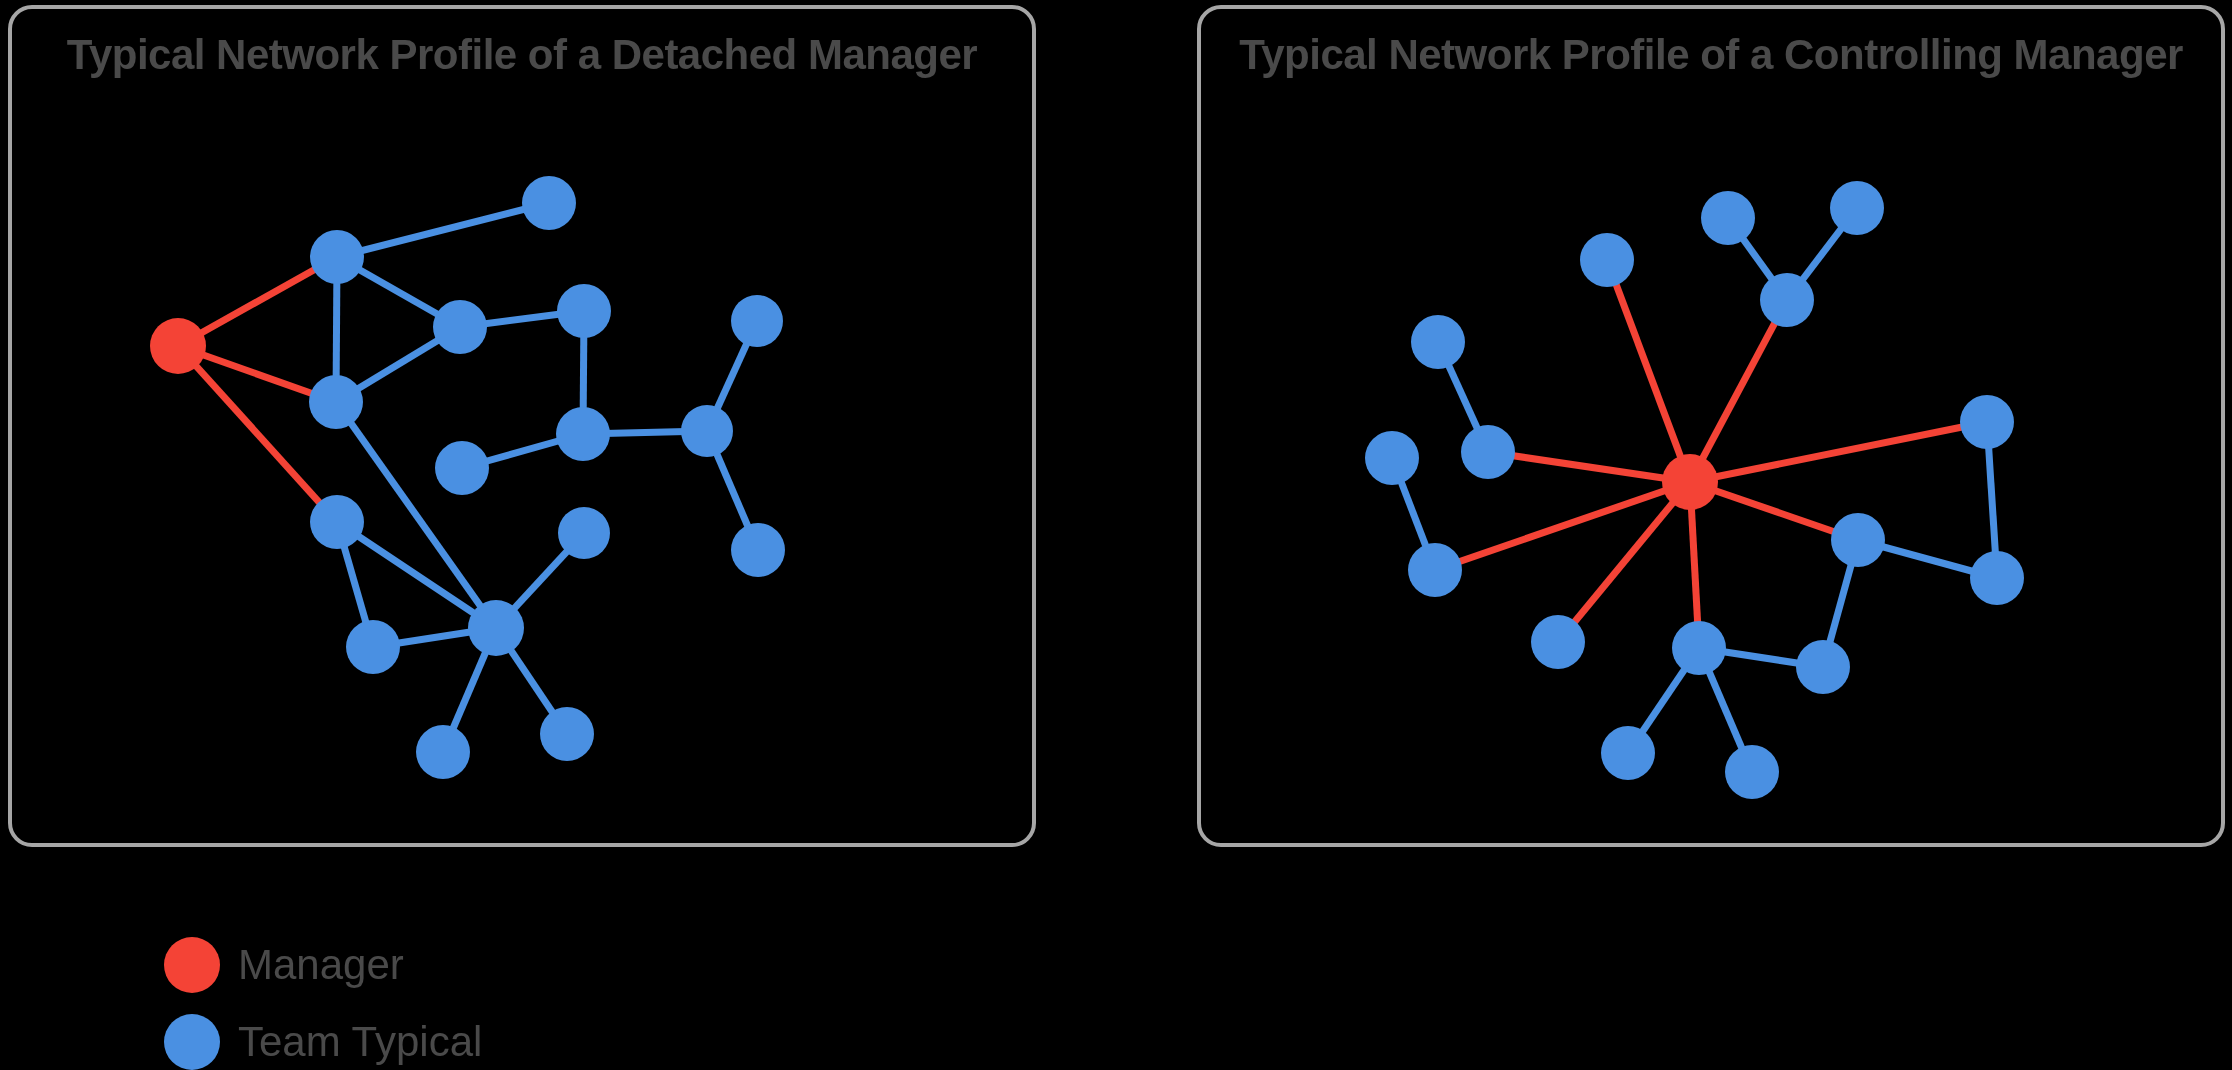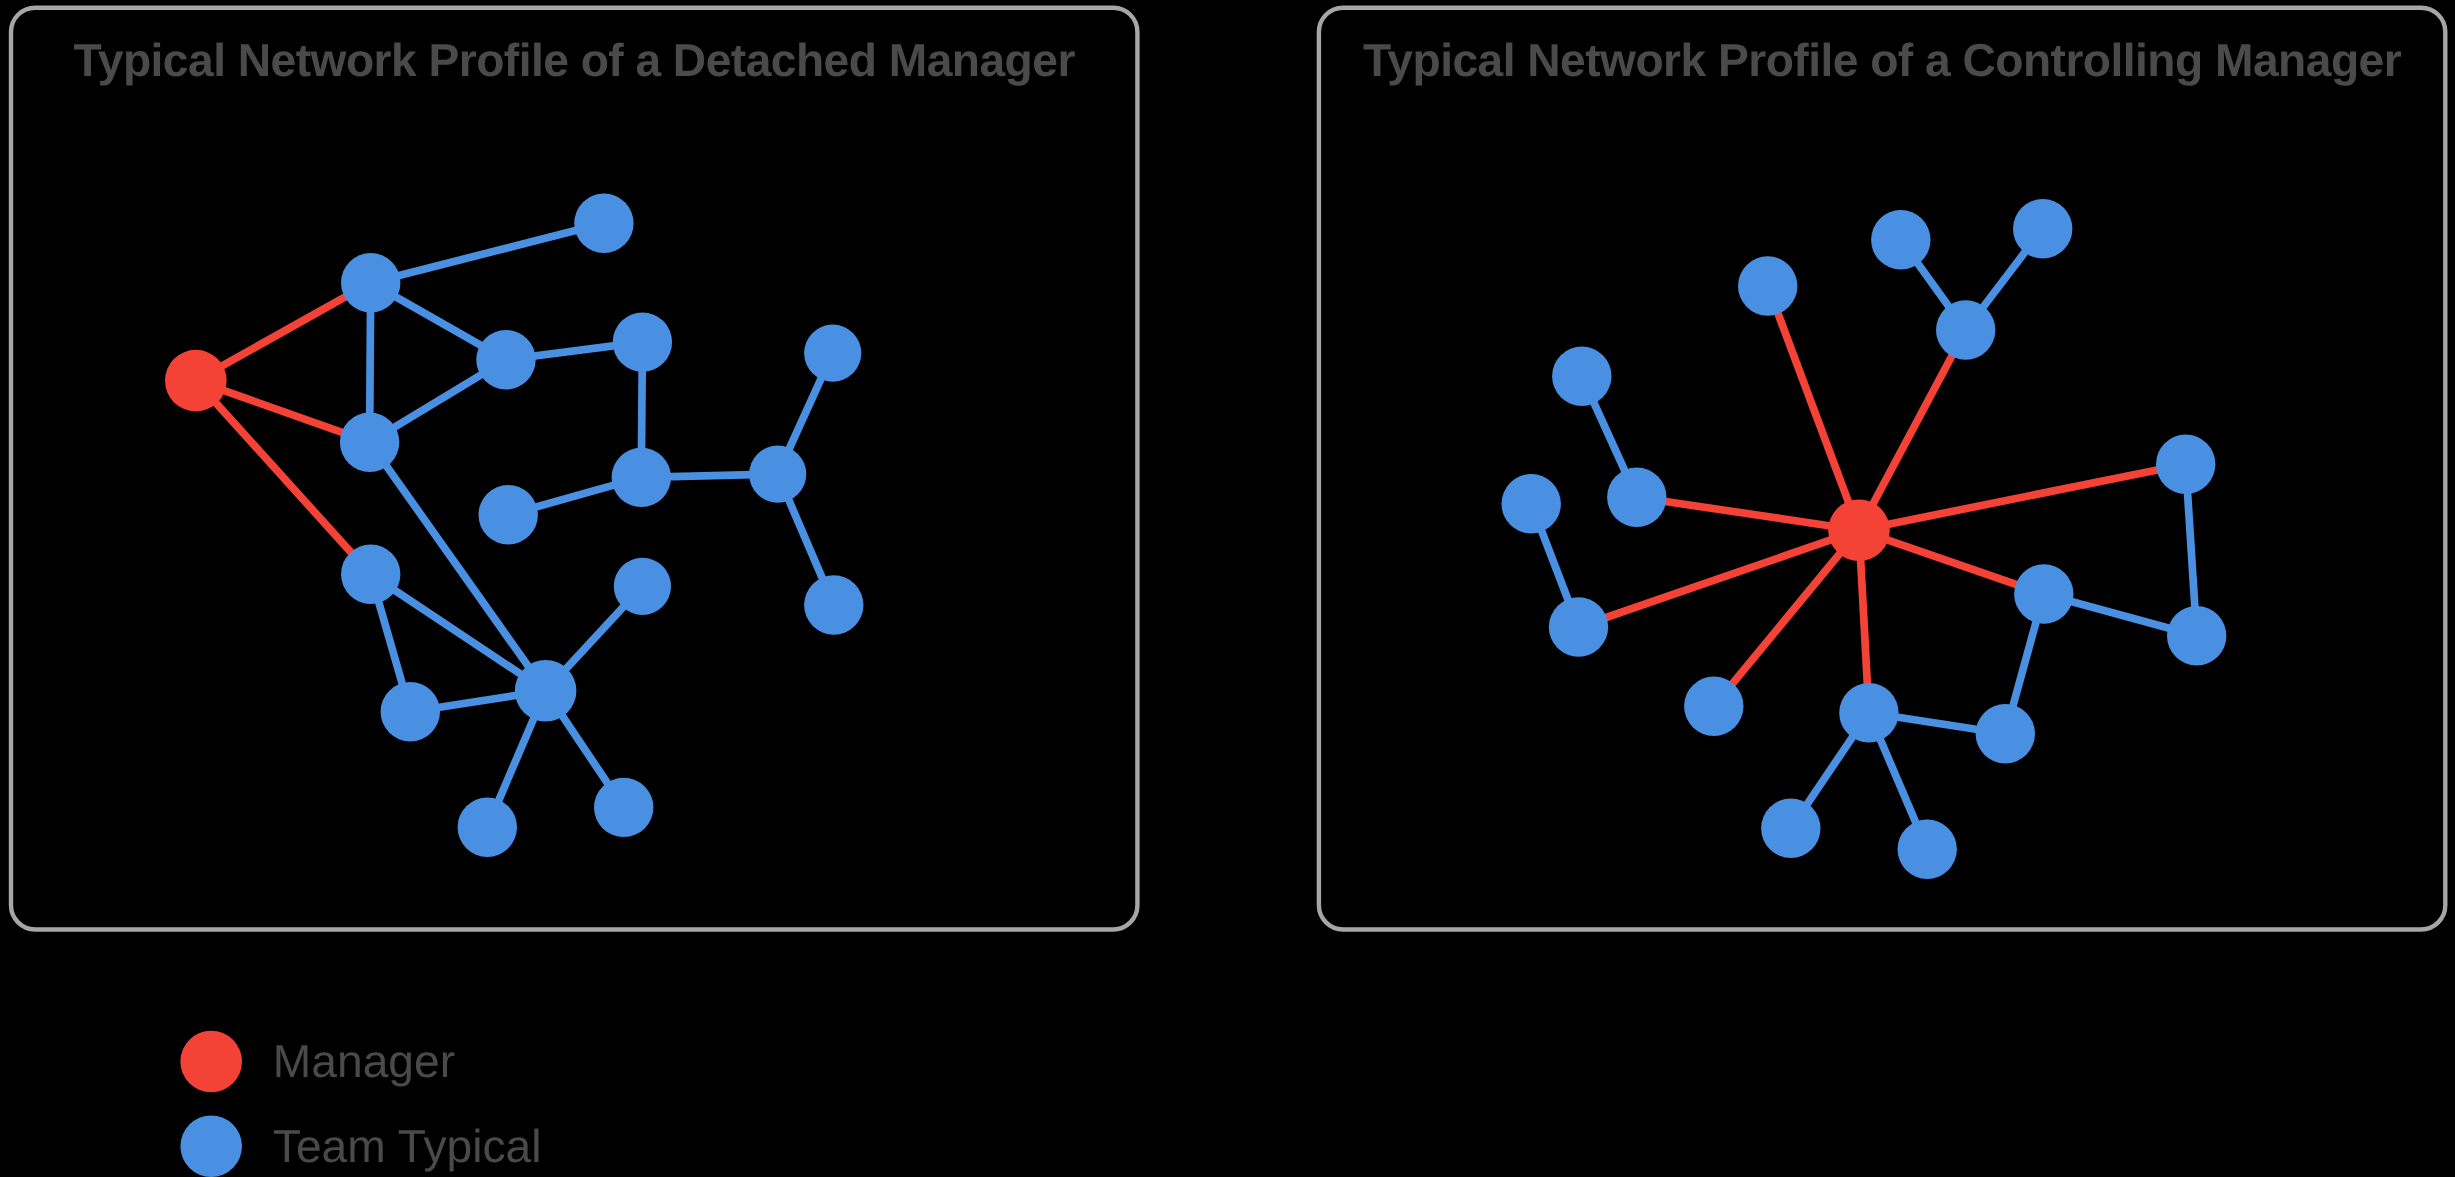--- a/index.html
+++ b/index.html
@@ -60,21 +60,21 @@
     height: 56px;
     margin-bottom: 21px;
   }
   .legend-dot {
     width: 56px;
     height: 56px;
     border-radius: 50%;
     flex: 0 0 auto;
   }
   .legend-label {
-    margin-left: 28px;
+    margin-left: 18px;
     font-size: 42px;
     color: #4a4a4a;
     white-space: nowrap;
   }
 </style>
 </head>
 <body>
 
 <div class="canvas">
 

